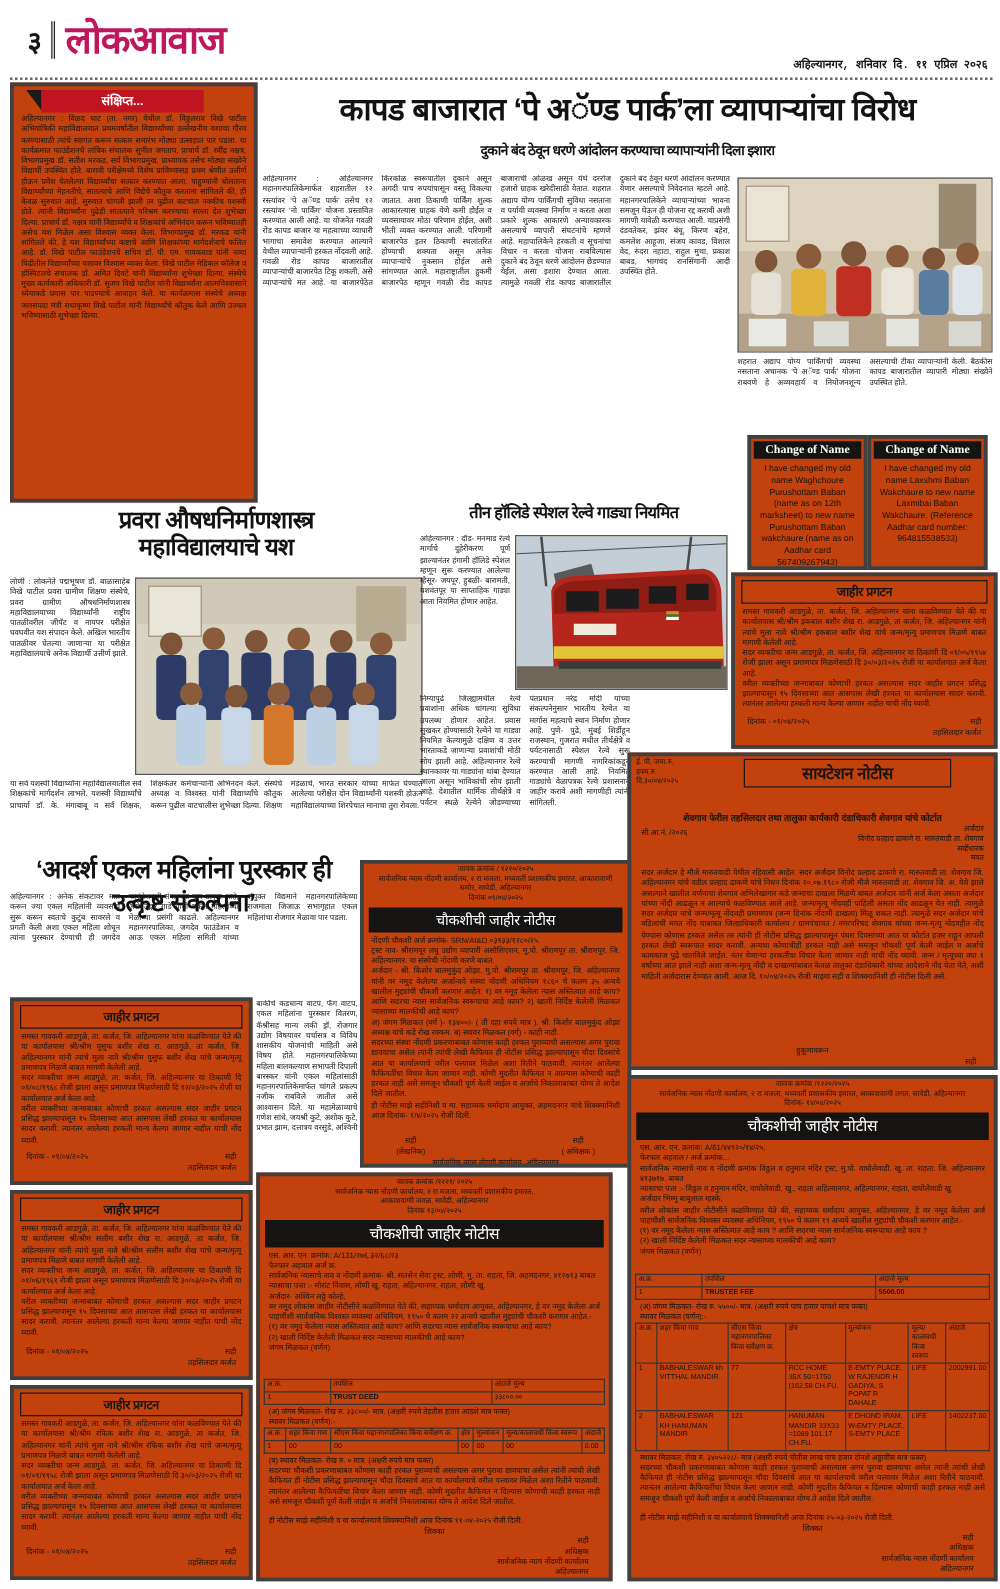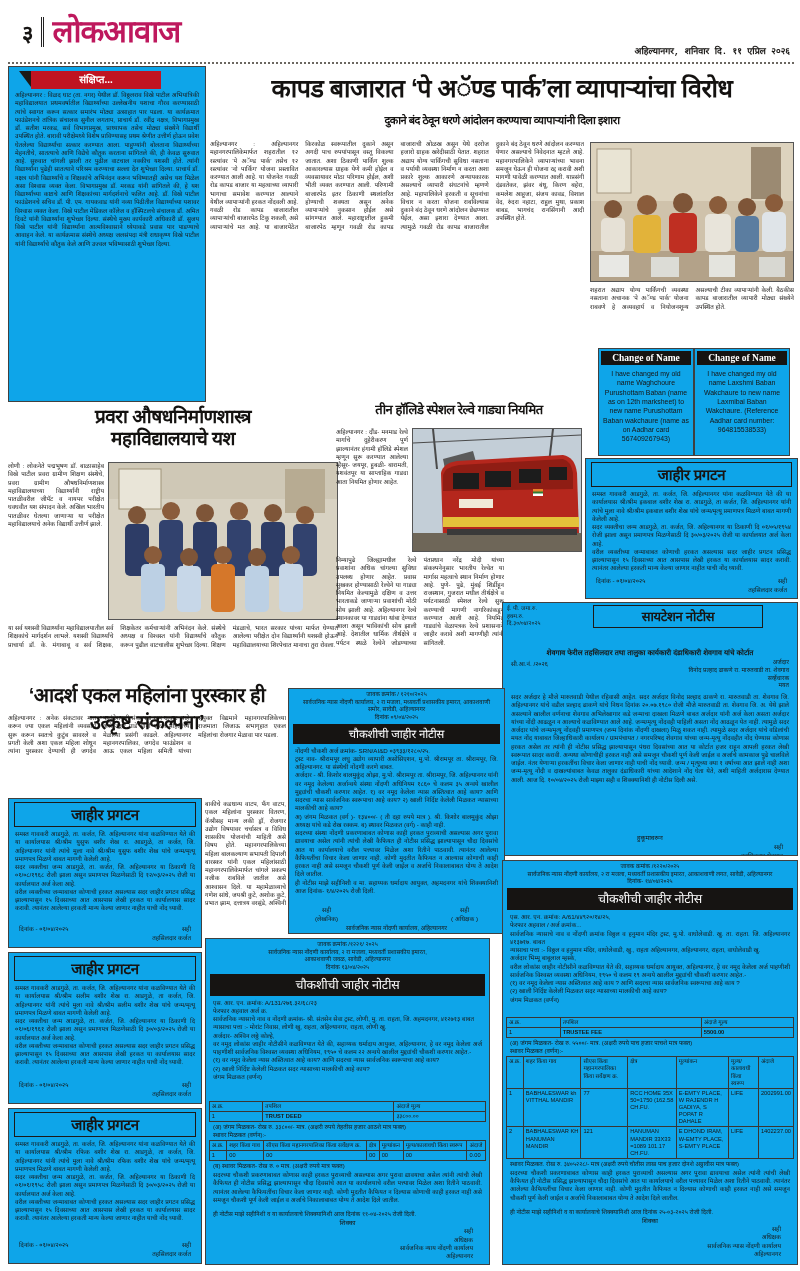--- a/index.html
+++ b/index.html
@@ -2,22 +2,22 @@
 <html><head>
 <meta charset="utf-8">
 <style>
   * { margin:0; padding:0; box-sizing:border-box; }
   html,body { background:#f2f2f2; }
   body.page-wrap { width:800px; height:1271px; position:relative; margin:0 auto; background:#ffffff;
     font-family:"Liberation Sans","DejaVu Sans",sans-serif; color:#171513; overflow:hidden; }
   .abs { position:absolute; }
   .t { font-size:6.2px; line-height:1.33; text-align:justify; overflow:hidden; }
   .pre { white-space:pre-line; }
-  .box { border:1px solid #404040; background:#0ea5e9; overflow:hidden; }
-  .notice-title { font-weight:bold; text-align:center; border:1.5px solid #1c1a18; font-size:15px;
+  .box { border:3px solid #404040; background:#c2410c; overflow:hidden; }
+  .notice-title { font-weight:bold; text-align:center; border:1.5px solid #1c1a18; font-size:10px;
     padding:1px 0 2px; margin:3px 5px 2px; letter-spacing:-0.3px; }
   .bar-title { background:#161412; color:#fff; font-weight:normal; text-align:center; font-size:11.5px;
     padding:2px 0 3px; margin:2px 4px; letter-spacing:-0.2px; }
   .headline { font-weight:bold; text-align:center; color:#141210; letter-spacing:-0.5px; }
   .cols3 { column-count:3; column-gap:7px; }
   .cols4 { column-count:4; column-gap:7px; }
   .cols2 { column-count:2; column-gap:7px; }
   table.nt { border-collapse:collapse; width:98%; margin:1px auto; font-size:5.7px; line-height:1.25; }
   table.nt th, table.nt td { border:1px solid #3a3632; padding:1px 2px; vertical-align:top; text-align:left; font-weight:normal; }
   .masthead-red { color:#be185d; }

